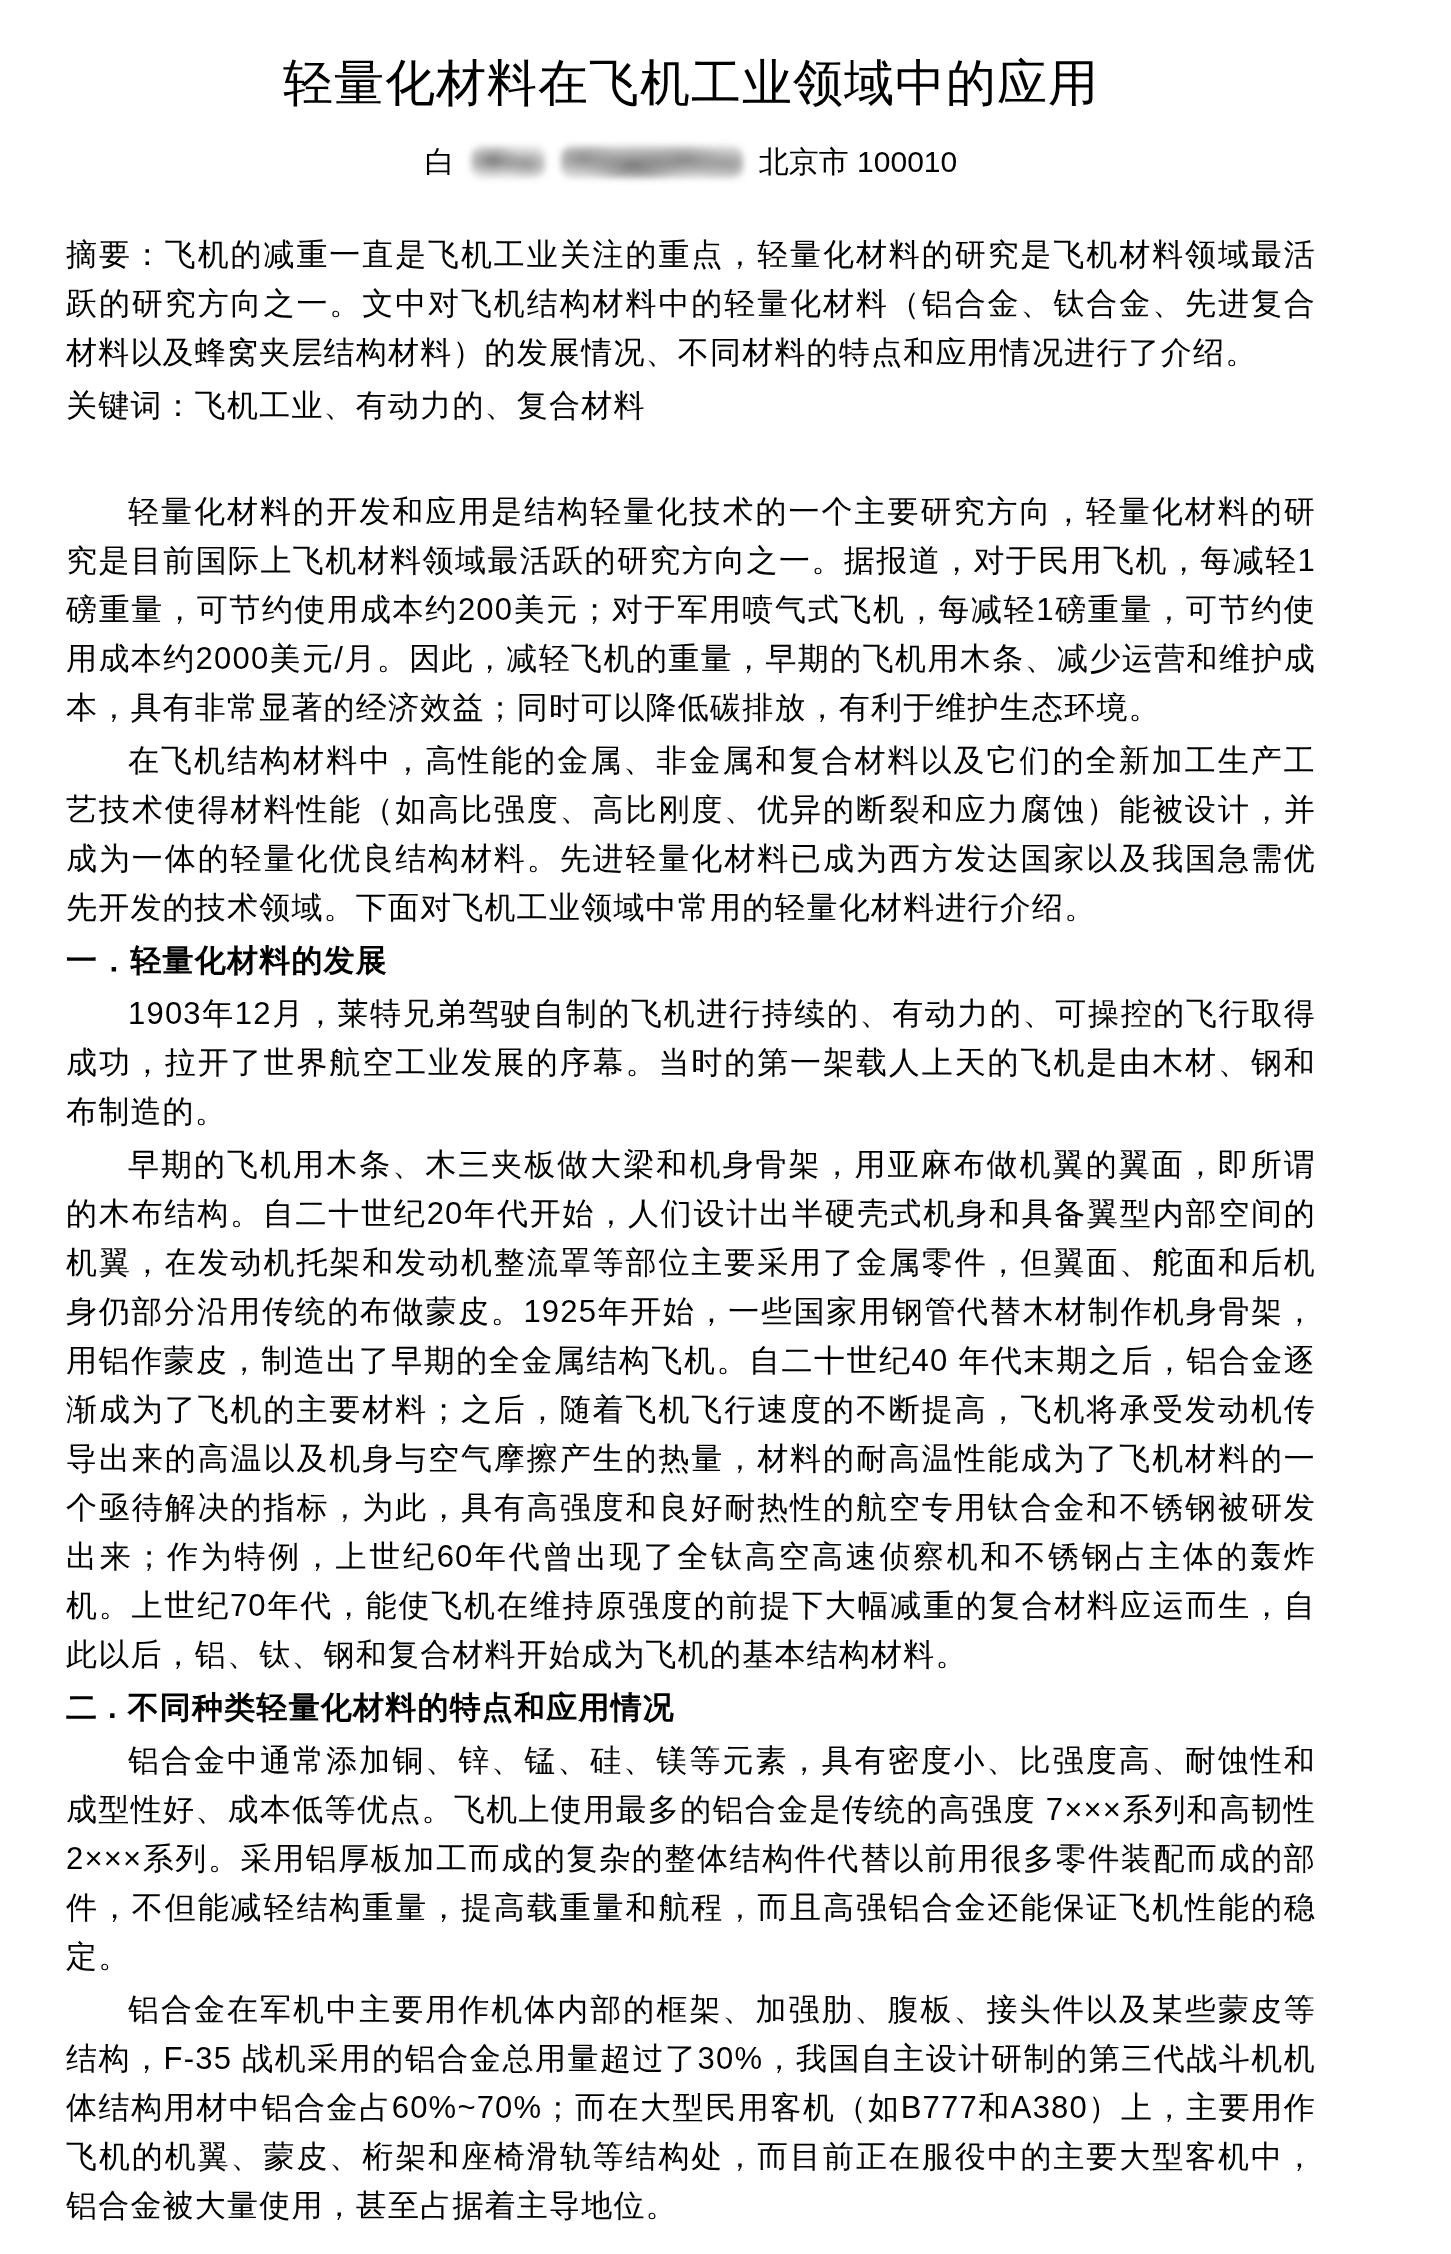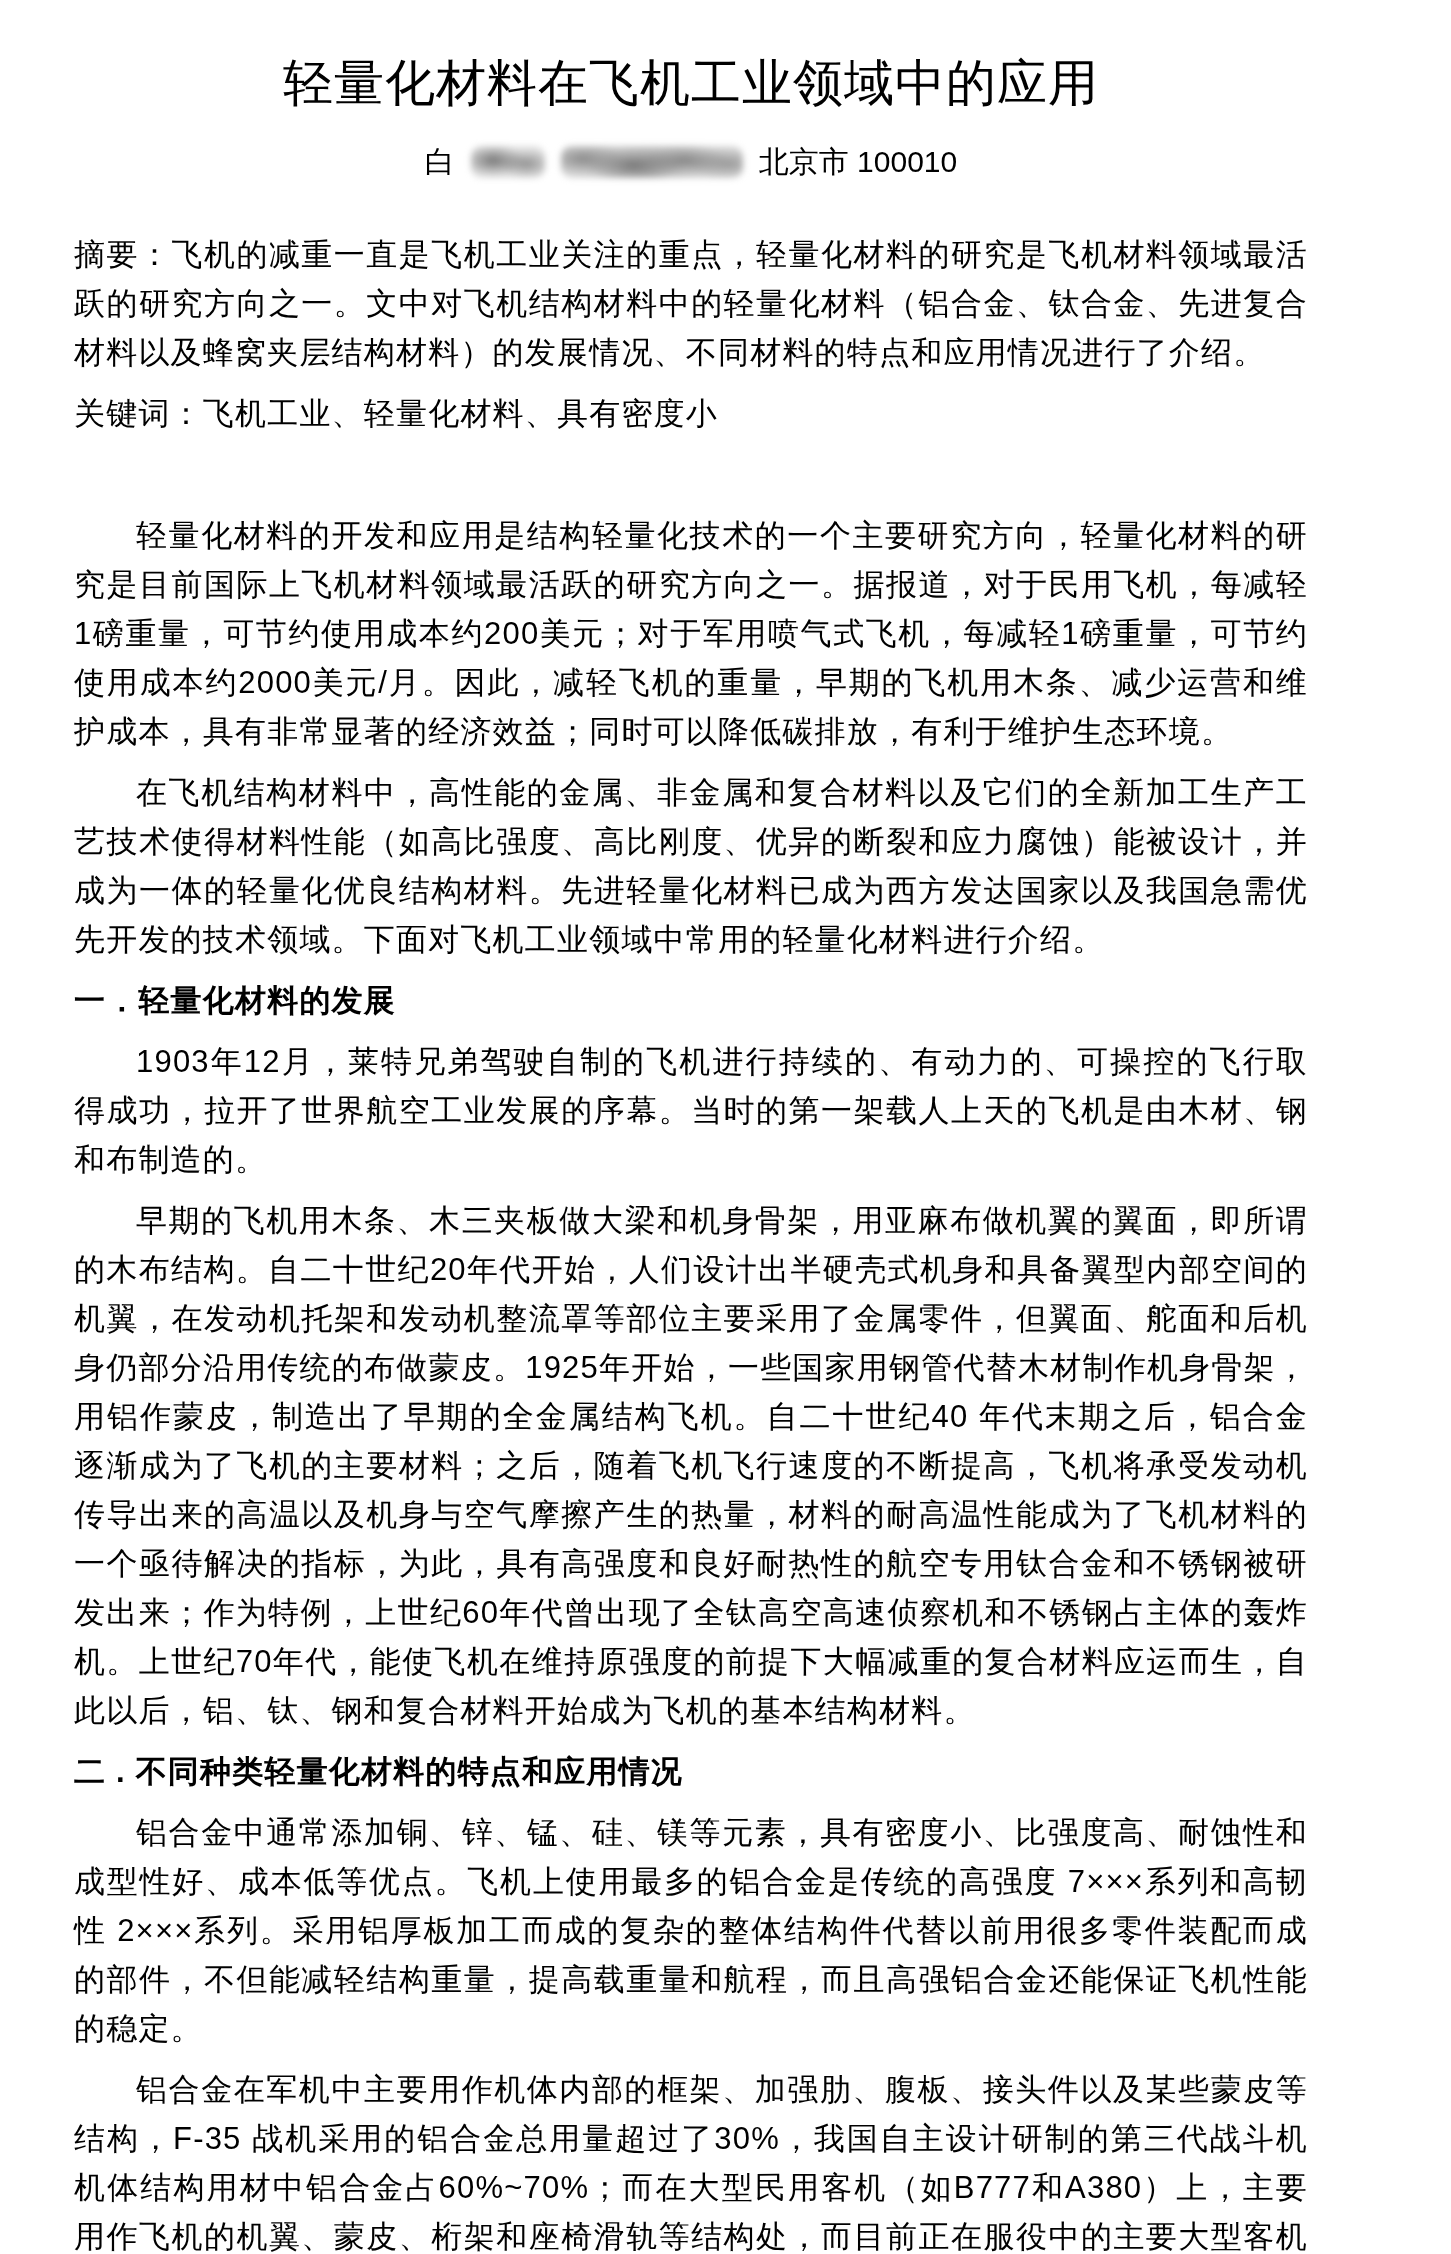--- a/index.html
+++ b/index.html
@@ -47,21 +47,21 @@
     width: 182px;
     background:
       radial-gradient(ellipse 30% 65% at 12% 40%, rgba(130,130,130,0.9), transparent 80%),
       radial-gradient(ellipse 35% 70% at 40% 60%, rgba(110,110,110,0.9), transparent 78%),
       radial-gradient(ellipse 30% 60% at 68% 45%, rgba(125,125,125,0.9), transparent 80%),
       radial-gradient(ellipse 28% 65% at 92% 55%, rgba(140,140,140,0.85), transparent 80%),
       linear-gradient(93deg, rgba(190,190,190,0.5), rgba(150,150,150,0.55) 50%, rgba(190,190,190,0.45));
   }
   .content { margin-top: 46px; }
   .content p, .content h2 {
-    margin: 12px;
+    margin: 4px;
     font-size: 31px;
     line-height: 49px;
     letter-spacing: 1.2px;
     text-align: justify;
     text-justify: inter-character;
   }
   .content h2 {
     font-weight: 700;
     text-align: left;
   }
@@ -81,21 +81,21 @@
     <span>白</span>
     <span class="smudge smudge-1"></span>
     <span class="smudge smudge-2"></span>
     <span>北京市 100010</span>
   </div>
 
   <div class="content">
 
     <p>摘要：飞机的减重一直是飞机工业关注的重点，轻量化材料的研究是飞机材料领域最活跃的研究方向之一。文中对飞机结构材料中的轻量化材料（铝合金、钛合金、先进复合材料以及蜂窝夹层结构材料）的发展情况、不同材料的特点和应用情况进行了介绍。</p>
 
-    <p>关键词：飞机工业、轻量化材料、具有密度小</p>
+    <p>关键词：飞机工业、有动力的、复合材料</p>
 
     <div class="spacer"></div>
 
     <p class="indent">轻量化材料的开发和应用是结构轻量化技术的一个主要研究方向，轻量化材料的研究是目前国际上飞机材料领域最活跃的研究方向之一。据报道，对于民用飞机，每减轻1磅重量，可节约使用成本约200美元；对于军用喷气式飞机，每减轻1磅重量，可节约使用成本约2000美元/月。因此，减轻飞机的重量，早期的飞机用木条、减少运营和维护成本，具有非常显著的经济效益；同时可以降低碳排放，有利于维护生态环境。</p>
 
     <p class="indent">在飞机结构材料中，高性能的金属、非金属和复合材料以及它们的全新加工生产工艺技术使得材料性能（如高比强度、高比刚度、优异的断裂和应力腐蚀）能被设计，并成为一体的轻量化优良结构材料。先进轻量化材料已成为西方发达国家以及我国急需优先开发的技术领域。下面对飞机工业领域中常用的轻量化材料进行介绍。</p>
 
     <h2>一．轻量化材料的发展</h2>
 
     <p class="indent">1903年12月，莱特兄弟驾驶自制的飞机进行持续的、有动力的、可操控的飞行取得成功，拉开了世界航空工业发展的序幕。当时的第一架载人上天的飞机是由木材、钢和布制造的。</p>

